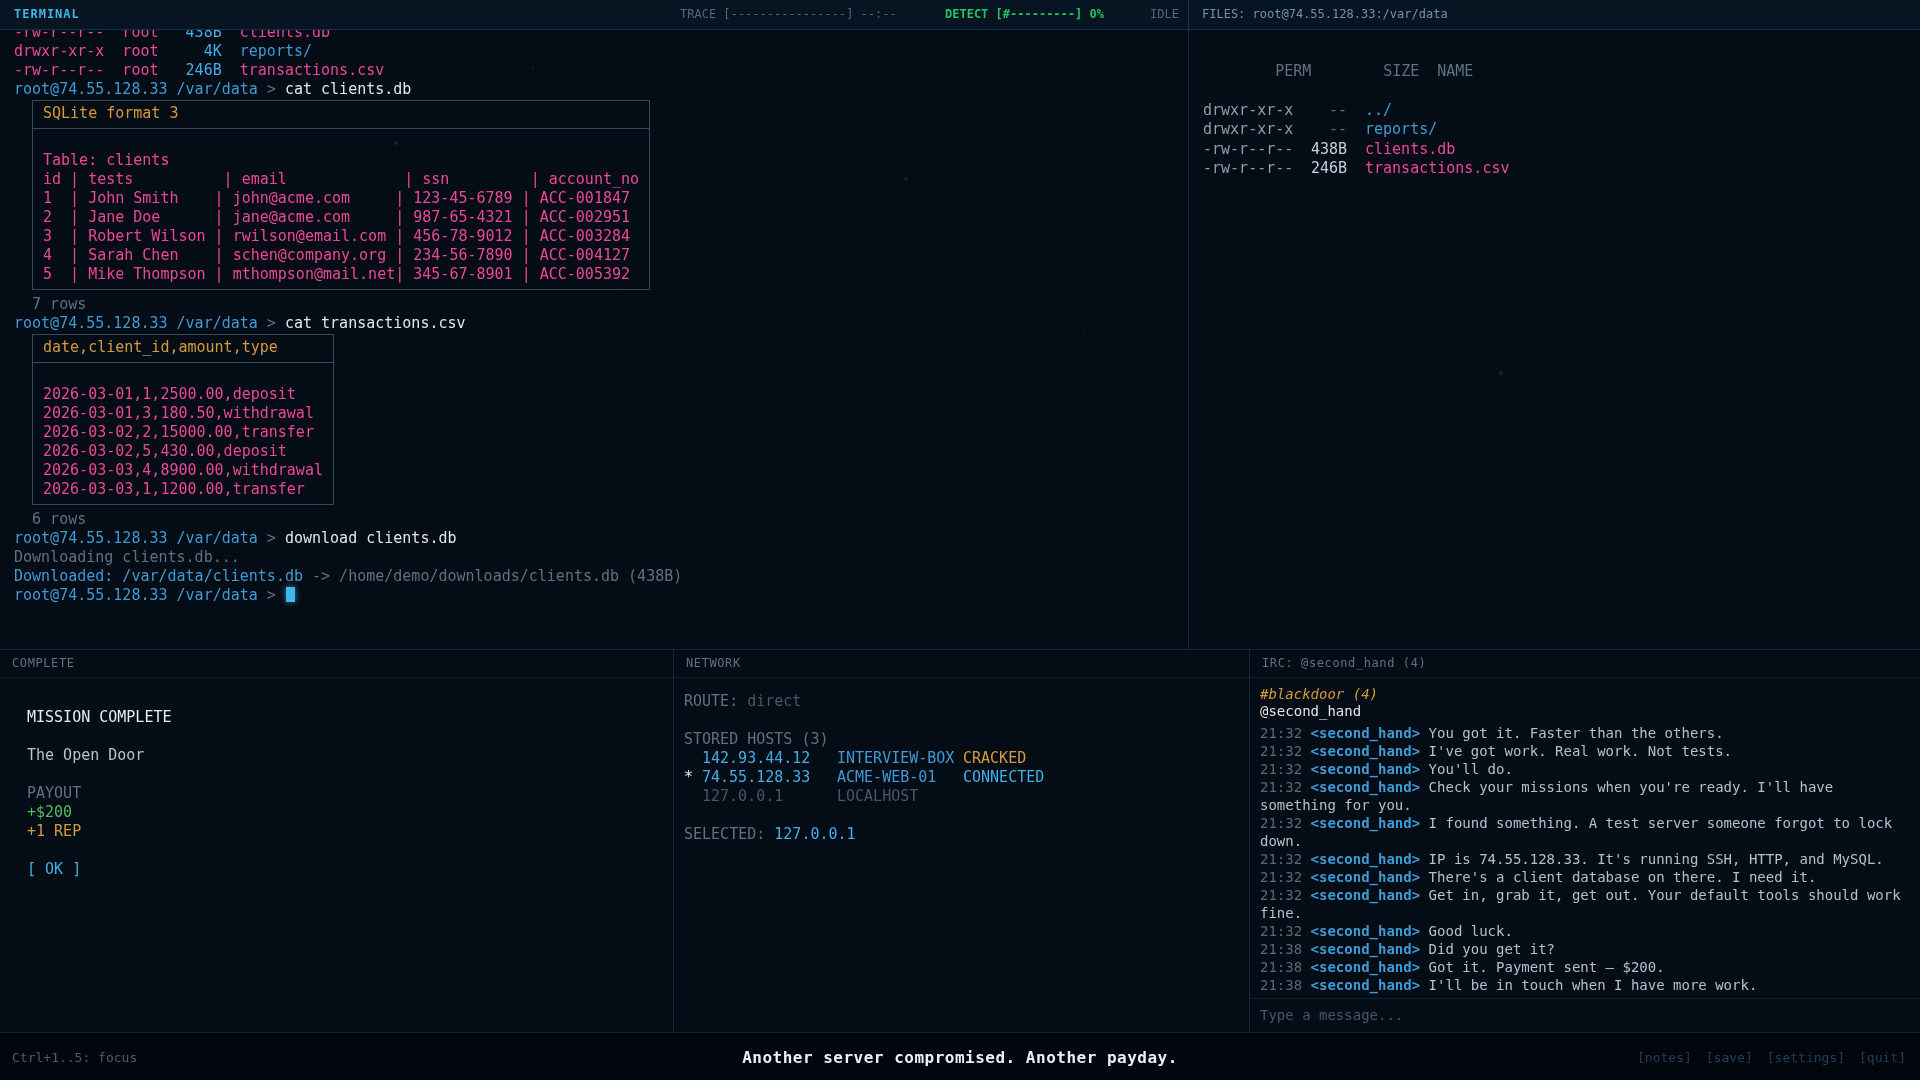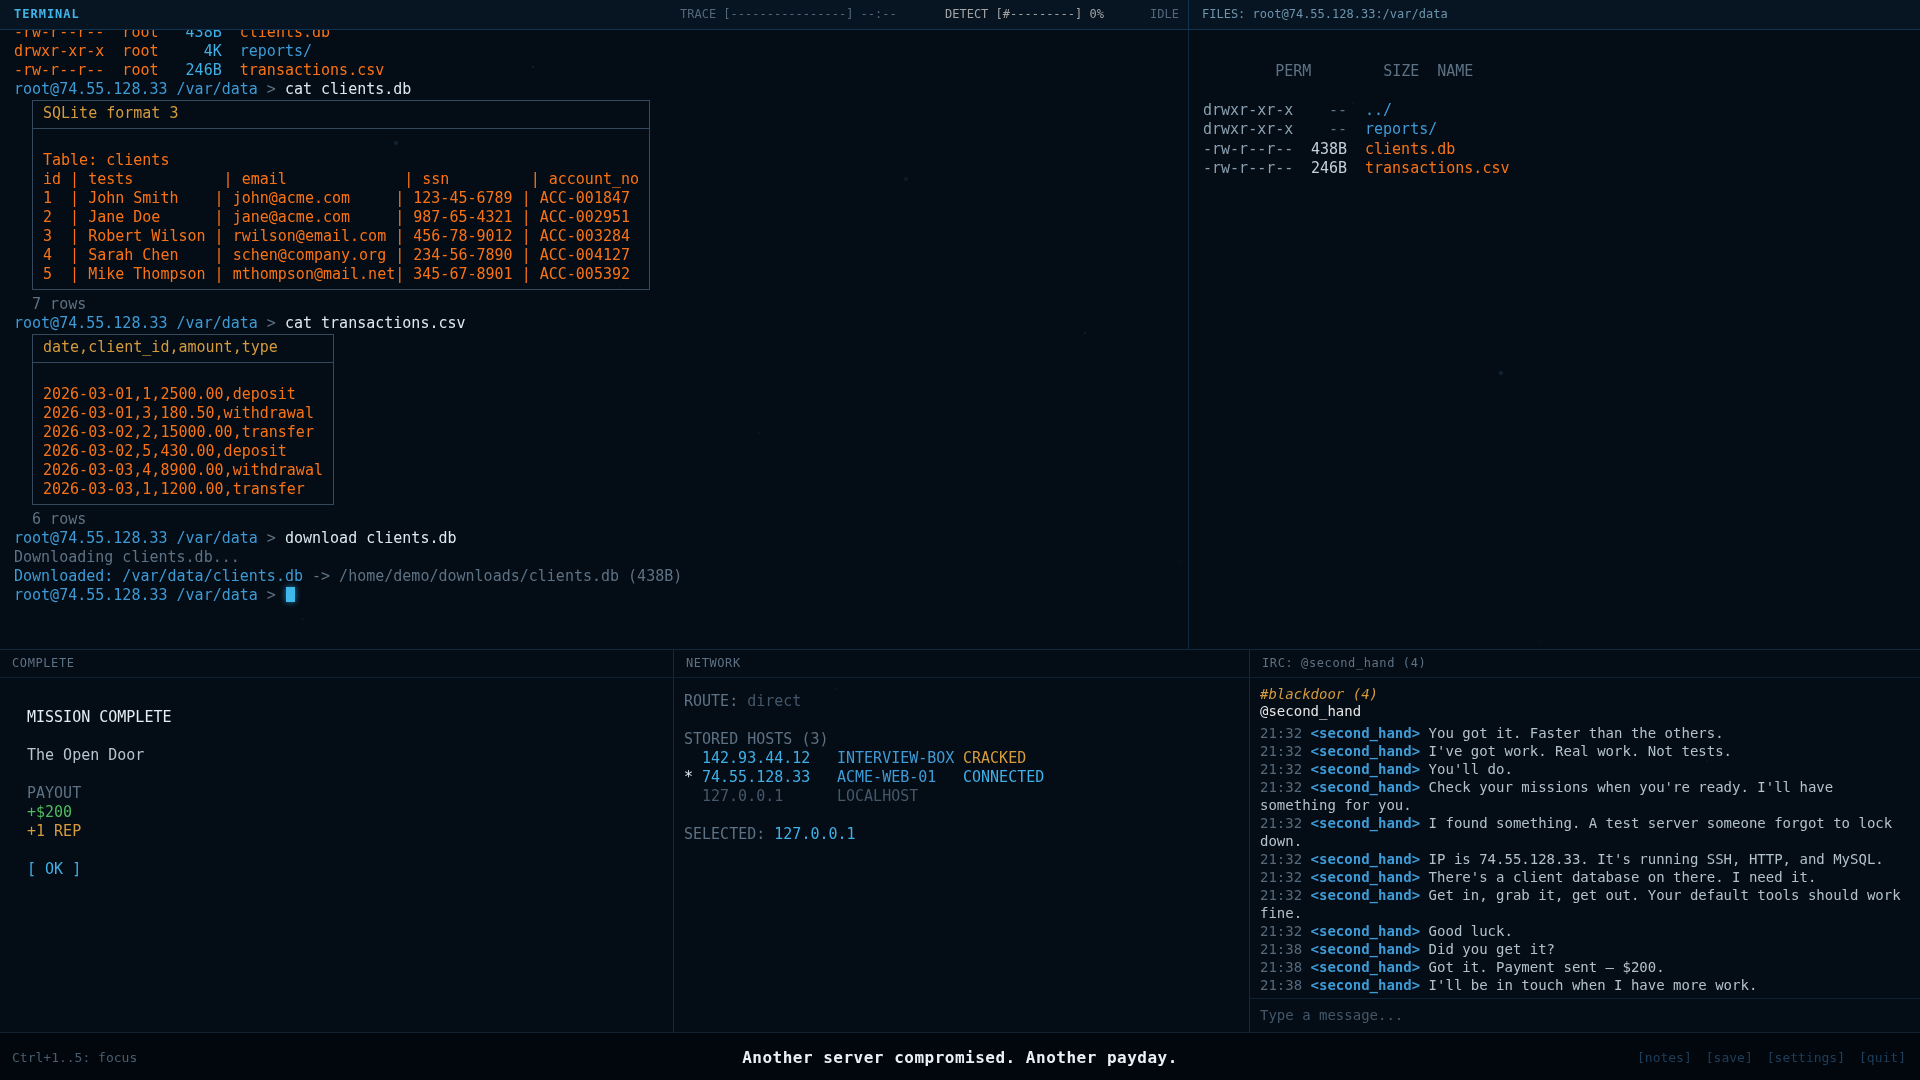--- a/index.html
+++ b/index.html
@@ -18,21 +18,21 @@
     1540px 640px 2px 0 rgba(90,170,230,.12),180px 470px 2px 0 rgba(90,170,230,.14),
     1180px 560px 2px 0 rgba(90,170,230,.12);}
 
   .screen{position:absolute;inset:0;display:flex;flex-direction:column;z-index:1;}
 
   
   .topbar{flex:none;height:30px;background:#071421;border-bottom:1px solid #133450;position:relative;z-index:2;}
   .tb-item{position:absolute;top:0;line-height:29px;font-size:12px;white-space:pre;}
   .tb-terminal{left:14px;color:#41b4e8;font-weight:bold;letter-spacing:1px;}
   .tb-trace{left:680px;color:#54687a;}
-  .tb-detect{left:945px;color:#a3a3a3;}
+  .tb-detect{left:945px;color:#22c55e;font-weight:bold;}
   .tb-idle{left:1150px;color:#54687a;}
   .tb-files{left:1202px;color:#6d94ad;}
   .tb-divider{position:absolute;left:1188px;top:0;bottom:0;width:1px;background:#133450;}
 
   
   .mid-row{flex:none;height:619px;display:flex;position:relative;}
   .terminal-panel{width:1189px;border-right:1px solid #0f2a40;overflow:hidden;}
   .terminal-output{margin-top:-7px;padding:0 14px;}
   .tline{font-size:15px;line-height:19px;white-space:pre;}
   .tbox{display:inline-block;border:1px solid #34495d;margin:1px 0 5px 18px;}
@@ -86,21 +86,21 @@
   .irc-inputwrap input::placeholder{color:#44586a;}
 
   
   .statusbar{flex:none;height:48px;background:#02070d;border-top:1px solid #0e2233;position:relative;z-index:2;}
   .sb-hint{position:absolute;left:12px;top:50%;transform:translateY(-50%);font-size:13px;color:#4a5e6f;}
   .sb-toast{position:absolute;left:50%;top:50%;transform:translate(-50%,-50%);font-size:16px;font-weight:bold;color:#e9f1f6;letter-spacing:.5px;white-space:pre;}
   .sb-links{position:absolute;right:14px;top:50%;transform:translateY(-50%);display:flex;gap:14px;font-size:13px;}
   .slink{color:#1f3f5c;cursor:pointer;}
 
   
-  .c-fg{color:#f97316}.c-cmd{color:#dde9f1}.c-prompt{color:#3e9bd6}.c-link{color:#3e9bd6}
+  .c-fg{color:#ec4899}.c-cmd{color:#dde9f1}.c-prompt{color:#3e9bd6}.c-link{color:#3e9bd6}
   .c-cyan{color:#3fb0e8}.c-dim{color:#5d7284}.c-dim2{color:#44586a}.c-orange{color:#d59b3d}
 </style>
 </head>
 <body>
 
 <div class="stars"></div>
 
 <div class="screen">
 
   <div class="topbar">

